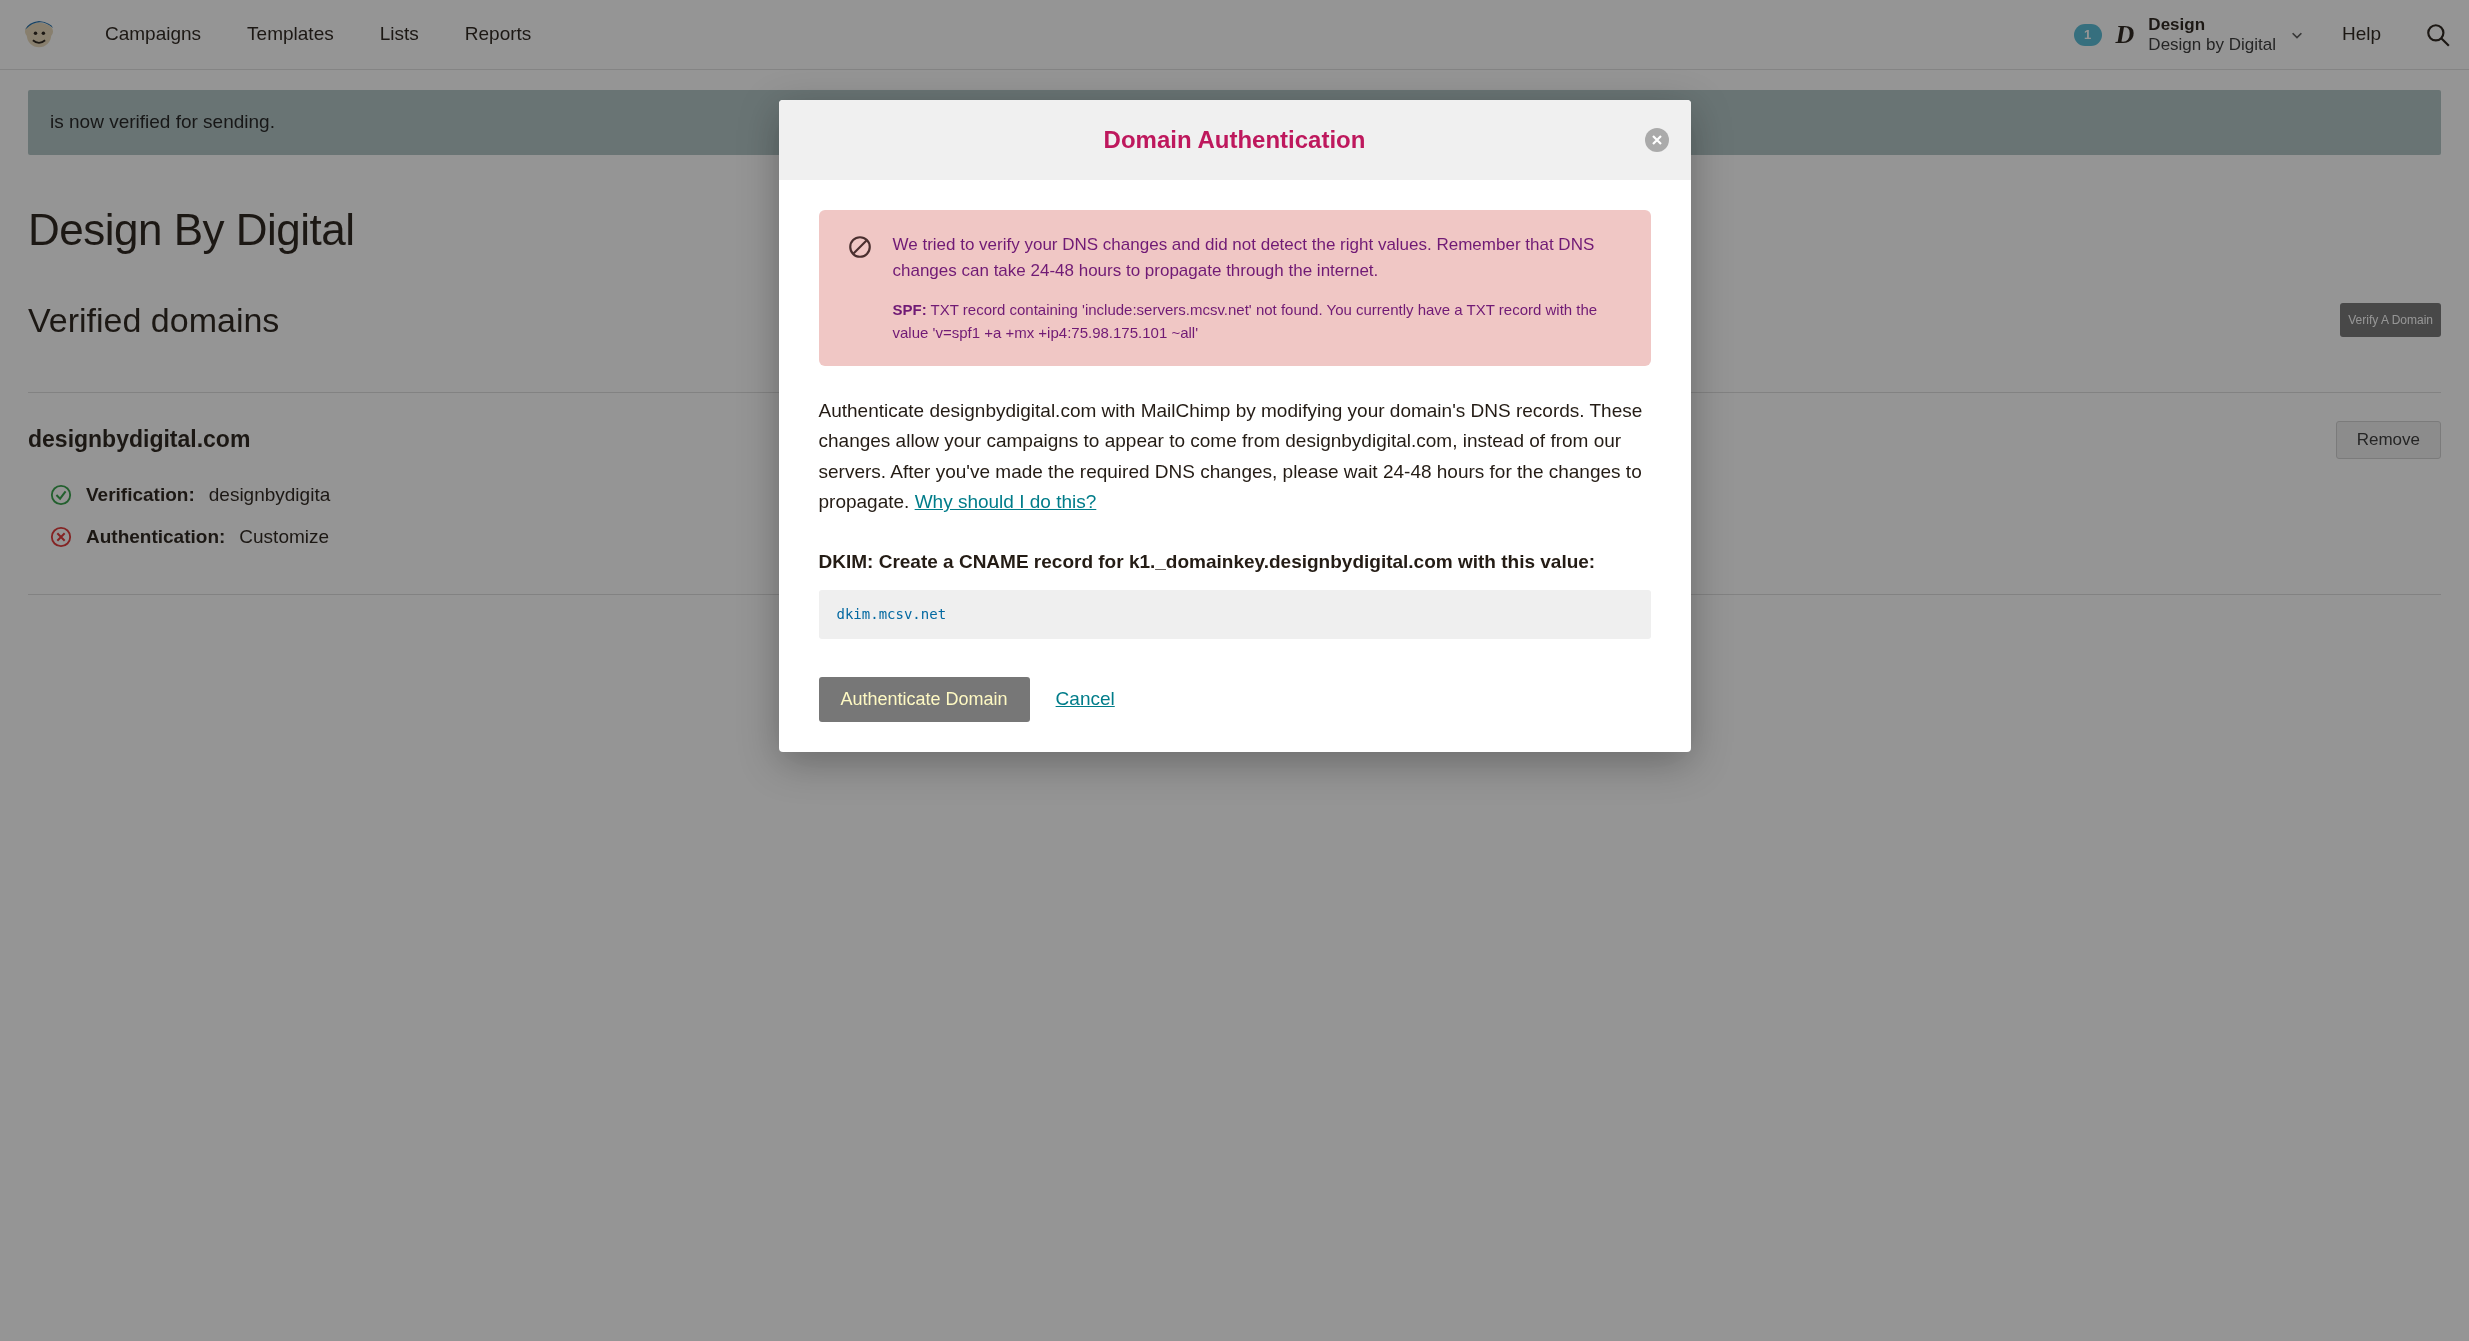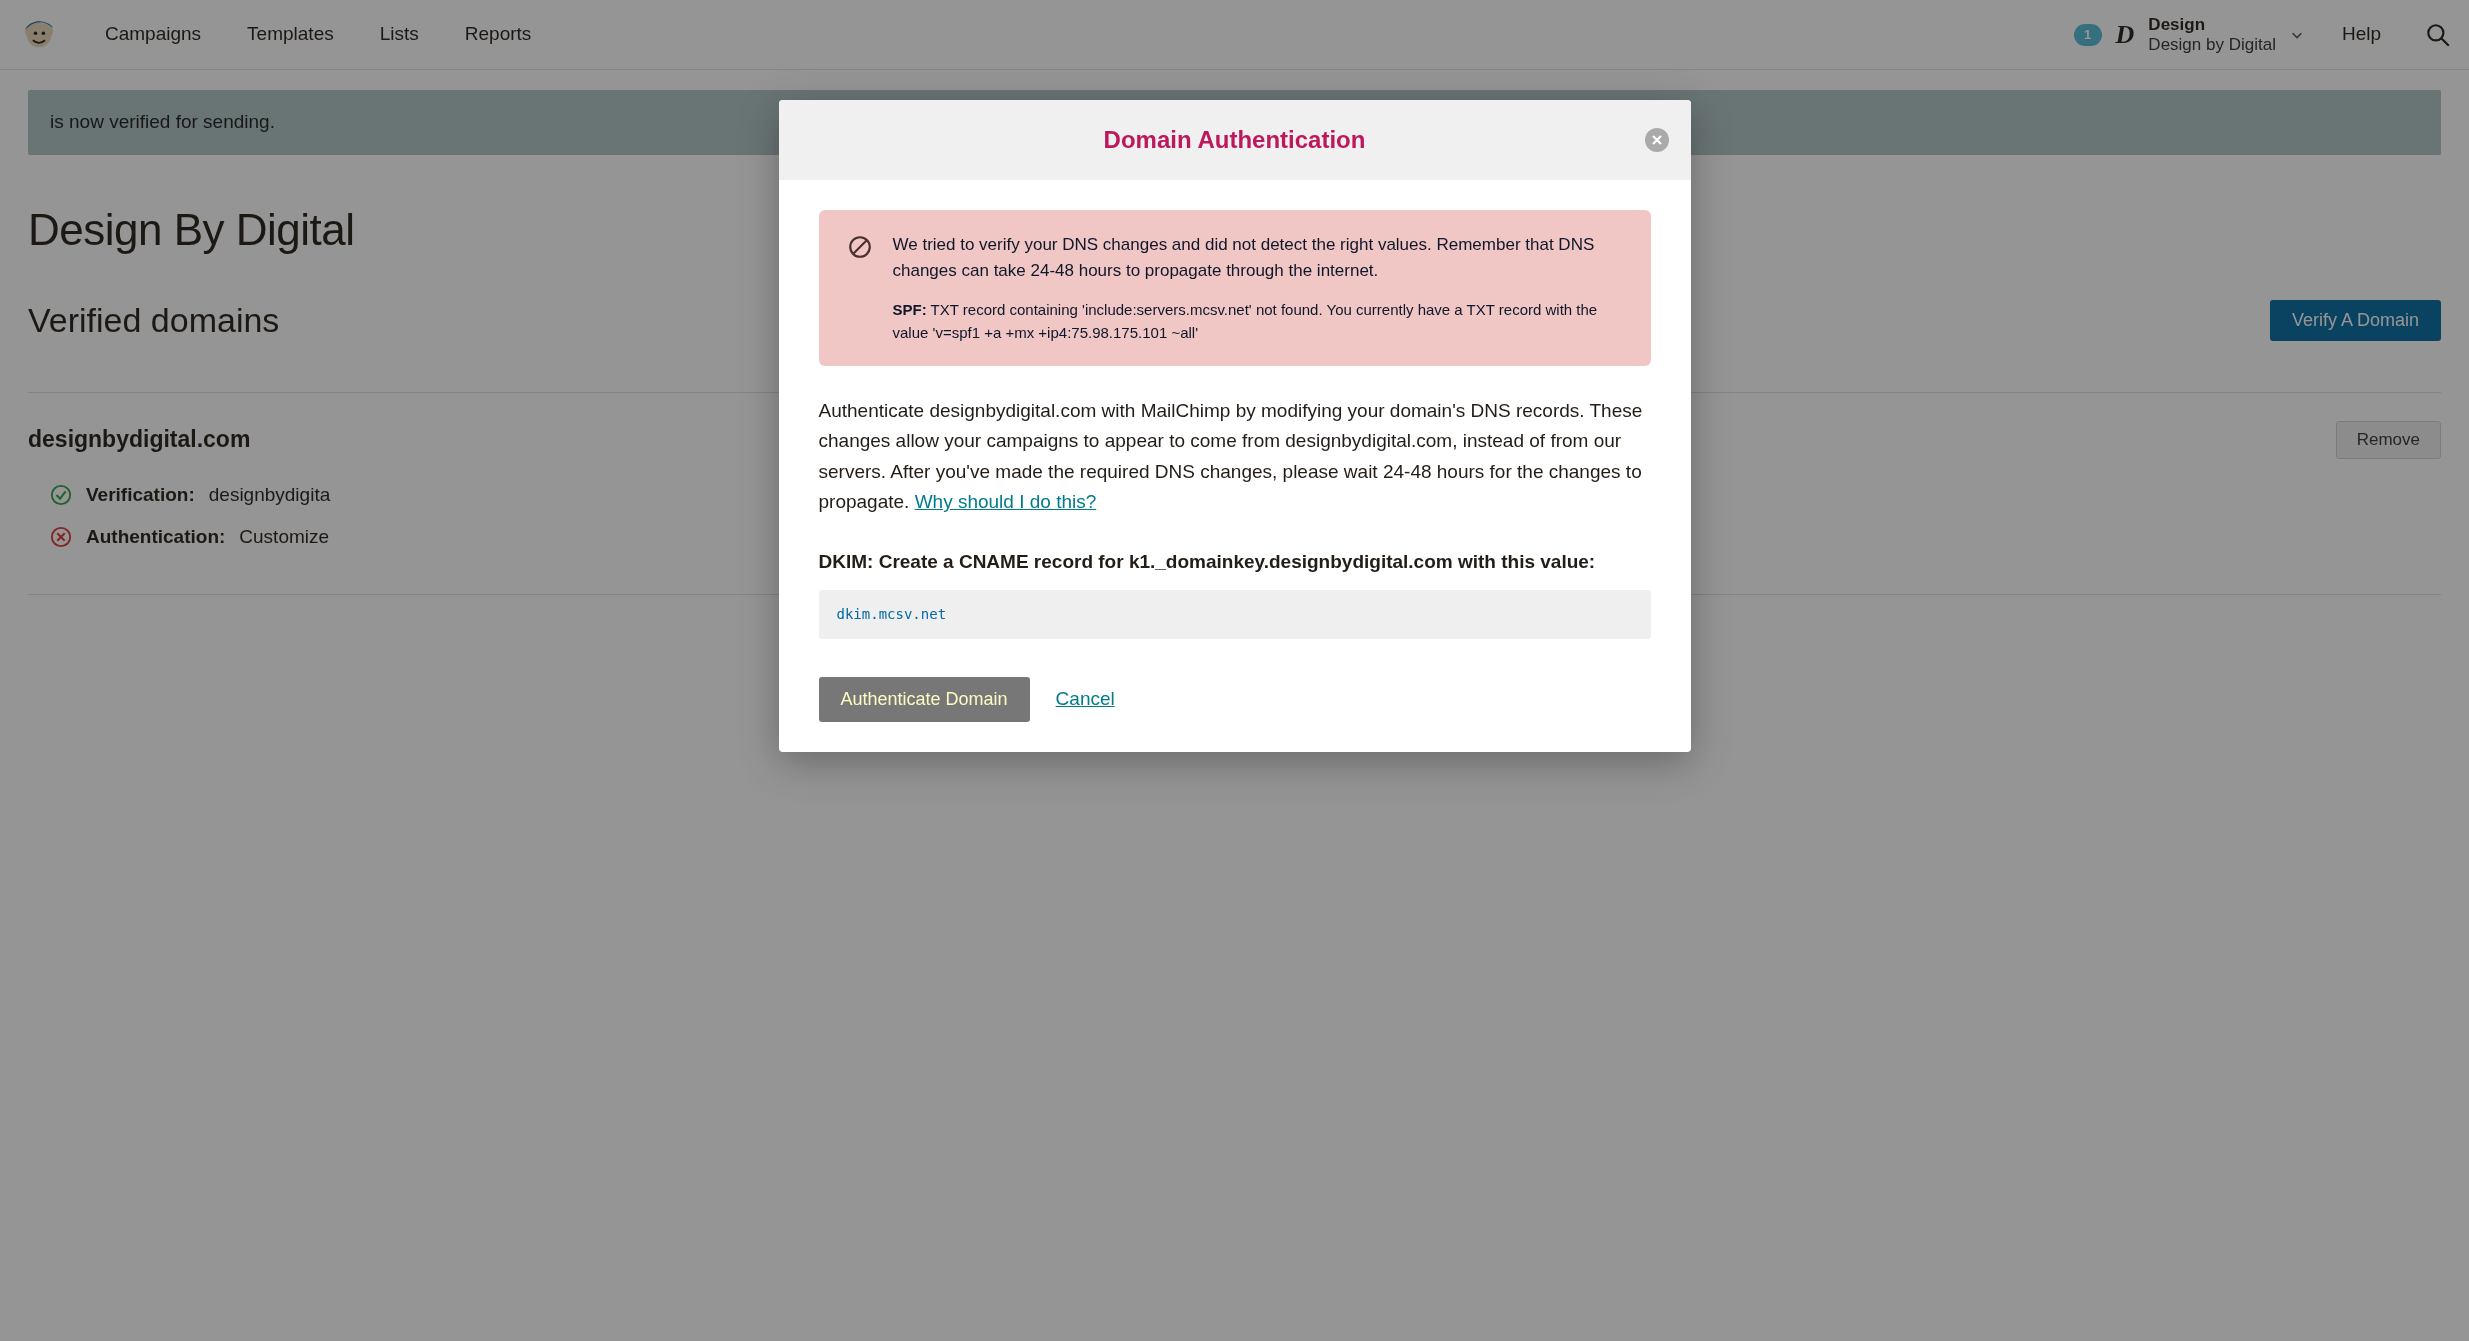--- a/index.html
+++ b/index.html
@@ -68,22 +68,22 @@
       margin-top: 60px;
     }
     .tab { padding-bottom:10px; cursor:pointer; display:flex; align-items:center; gap:8px;}
     .tab.active { color:#007c89; }
     .section-row {
       display:flex; align-items:center; justify-content:space-between;
       margin-top: 32px;
     }
     h2.section-title { font-size:34px; font-weight:500; }
     .btn-dark {
-      background:#0369a1; color:#fff; border:none;
-      padding: 10px 22px; font-size:18px; border-radius:3px; cursor:pointer;
+      background:#737373; color:#fff; border:none;
+      padding: 10px 8px; font-size:12px; border-radius:3px; cursor:pointer;
     }
     .domain-block {
       margin-top: 46px;
       border-top:1px solid #ddd;
       padding-top: 28px;
     }
     .domain-head { display:flex; align-items:center; justify-content:space-between;}
     .domain-name { font-size:23px; font-weight:600; }
     .btn-light {
       background:#efefef; border:1px solid #d0d0d0; color:#333;
@@ -132,21 +132,21 @@
     }
     
     .modal-body::-webkit-scrollbar { width:10px; }
     .modal-body::-webkit-scrollbar-thumb { background:#c5c5c5; border-radius:5px; }
 
     .err-box {
       background:#f0c7c5;
       border-radius:6px;
       padding: 22px 28px 22px 28px;
       display:flex; gap:20px;
-      color:#0f172a;
+      color:#701a75;
     }
     .err-icon { width:26px; height:26px; flex:none; margin-top:2px; }
     .err-main { font-size:17px; line-height:1.5; }
     .err-sub { font-size:15px; margin-top:16px; }
     .err-sub .k { font-weight:700; }
     .modal-para {
       font-size:19px; margin-top:30px; line-height:1.6; color:#241c15;
     }
     .modal-para a { color:#007c89; text-decoration:underline; cursor:pointer; }
     .modal-h { font-size:19px; font-weight:700; margin-top:30px; }

